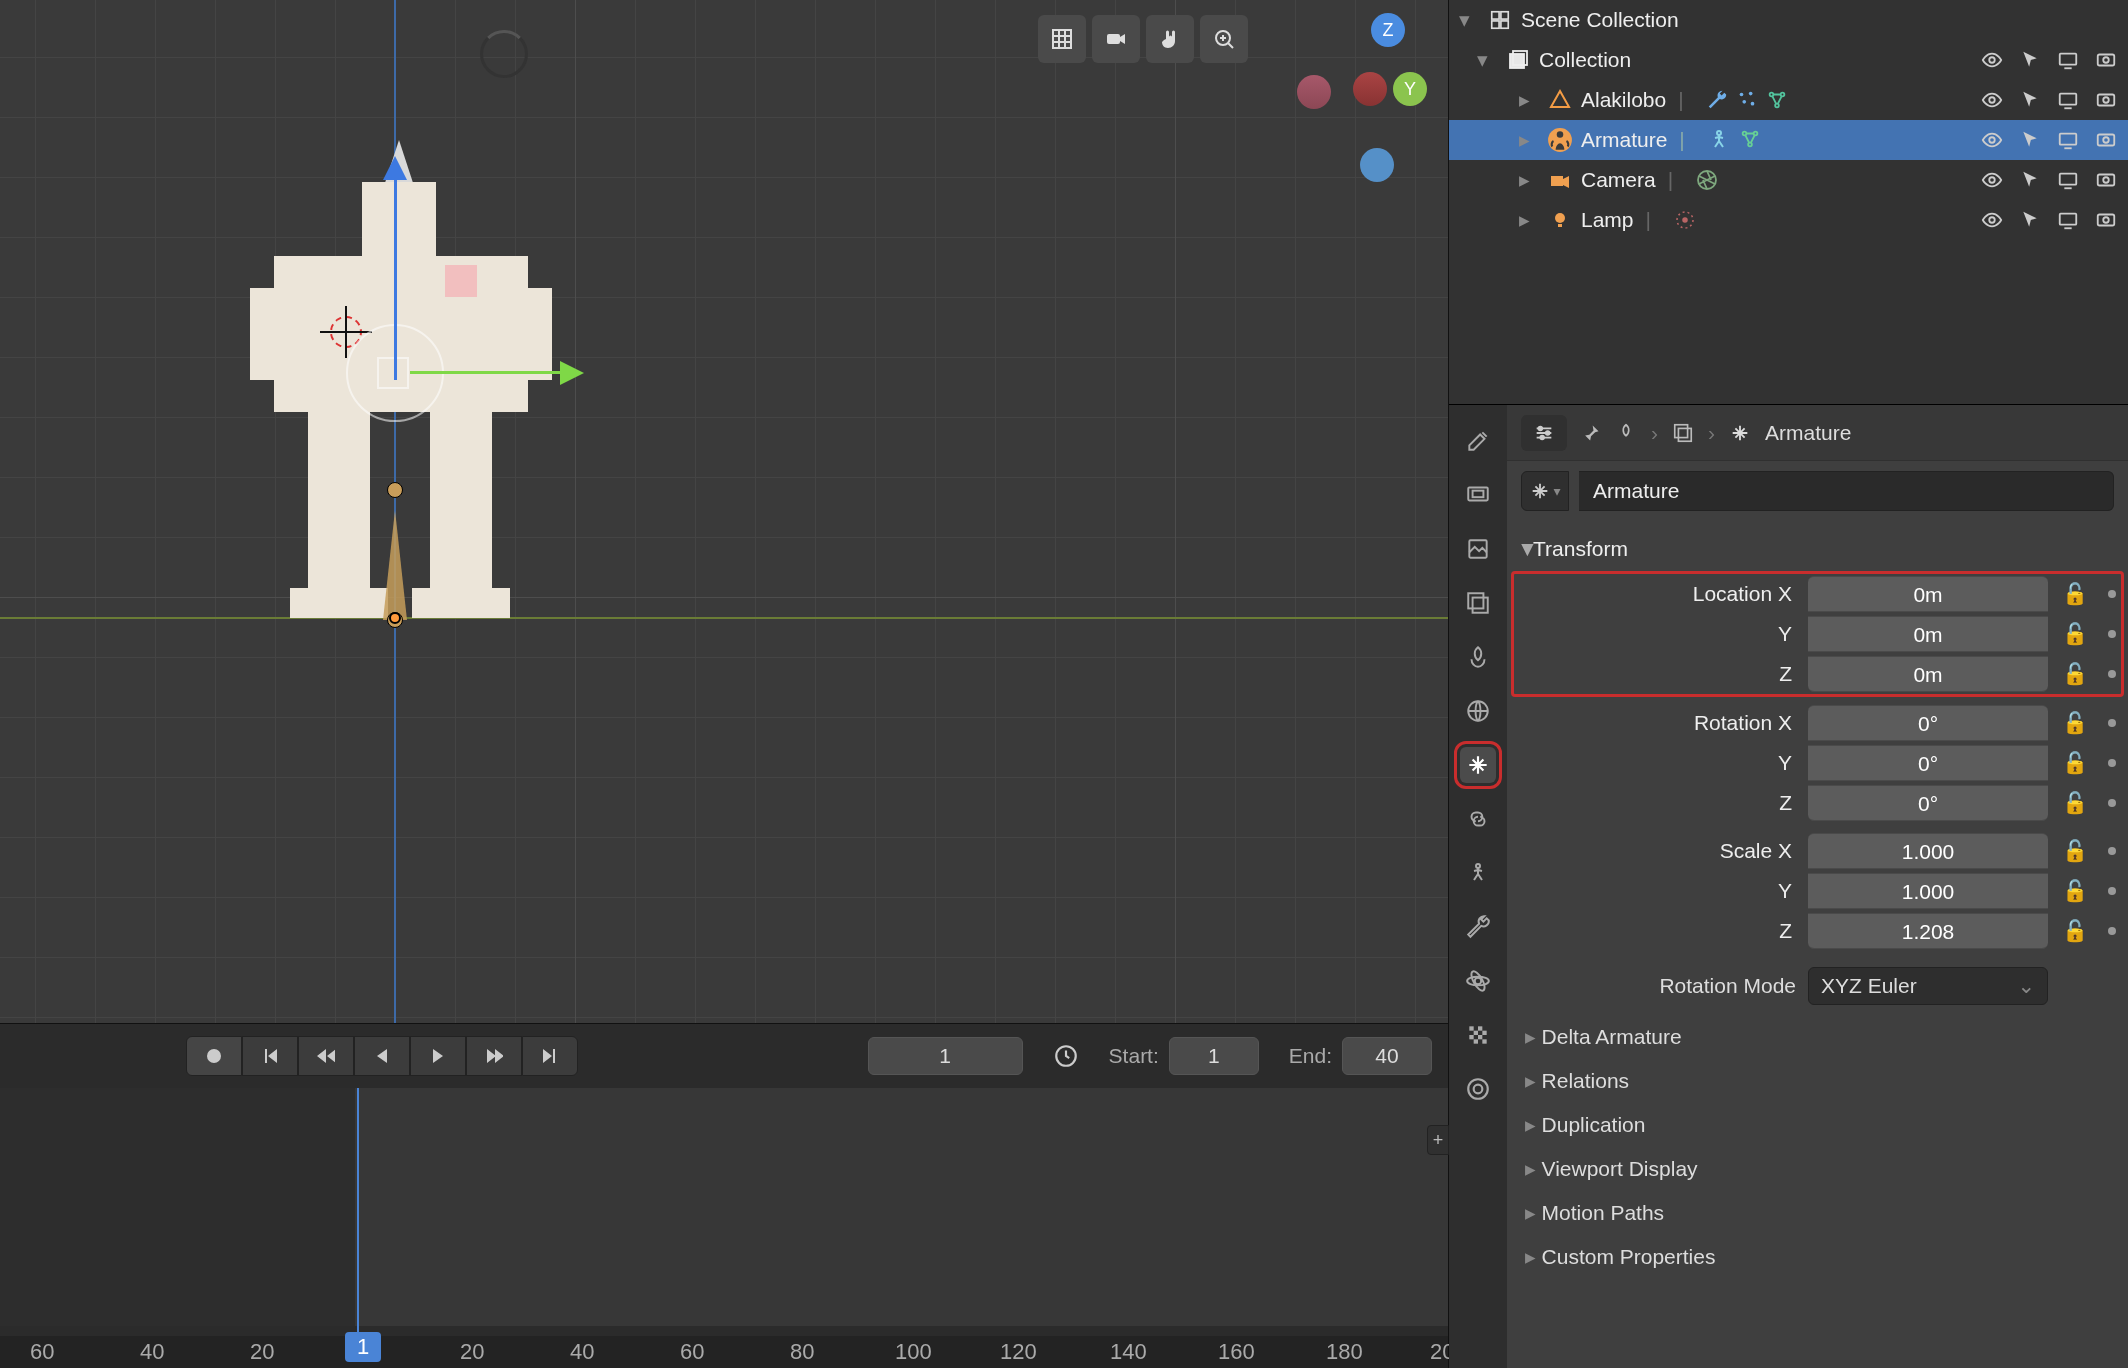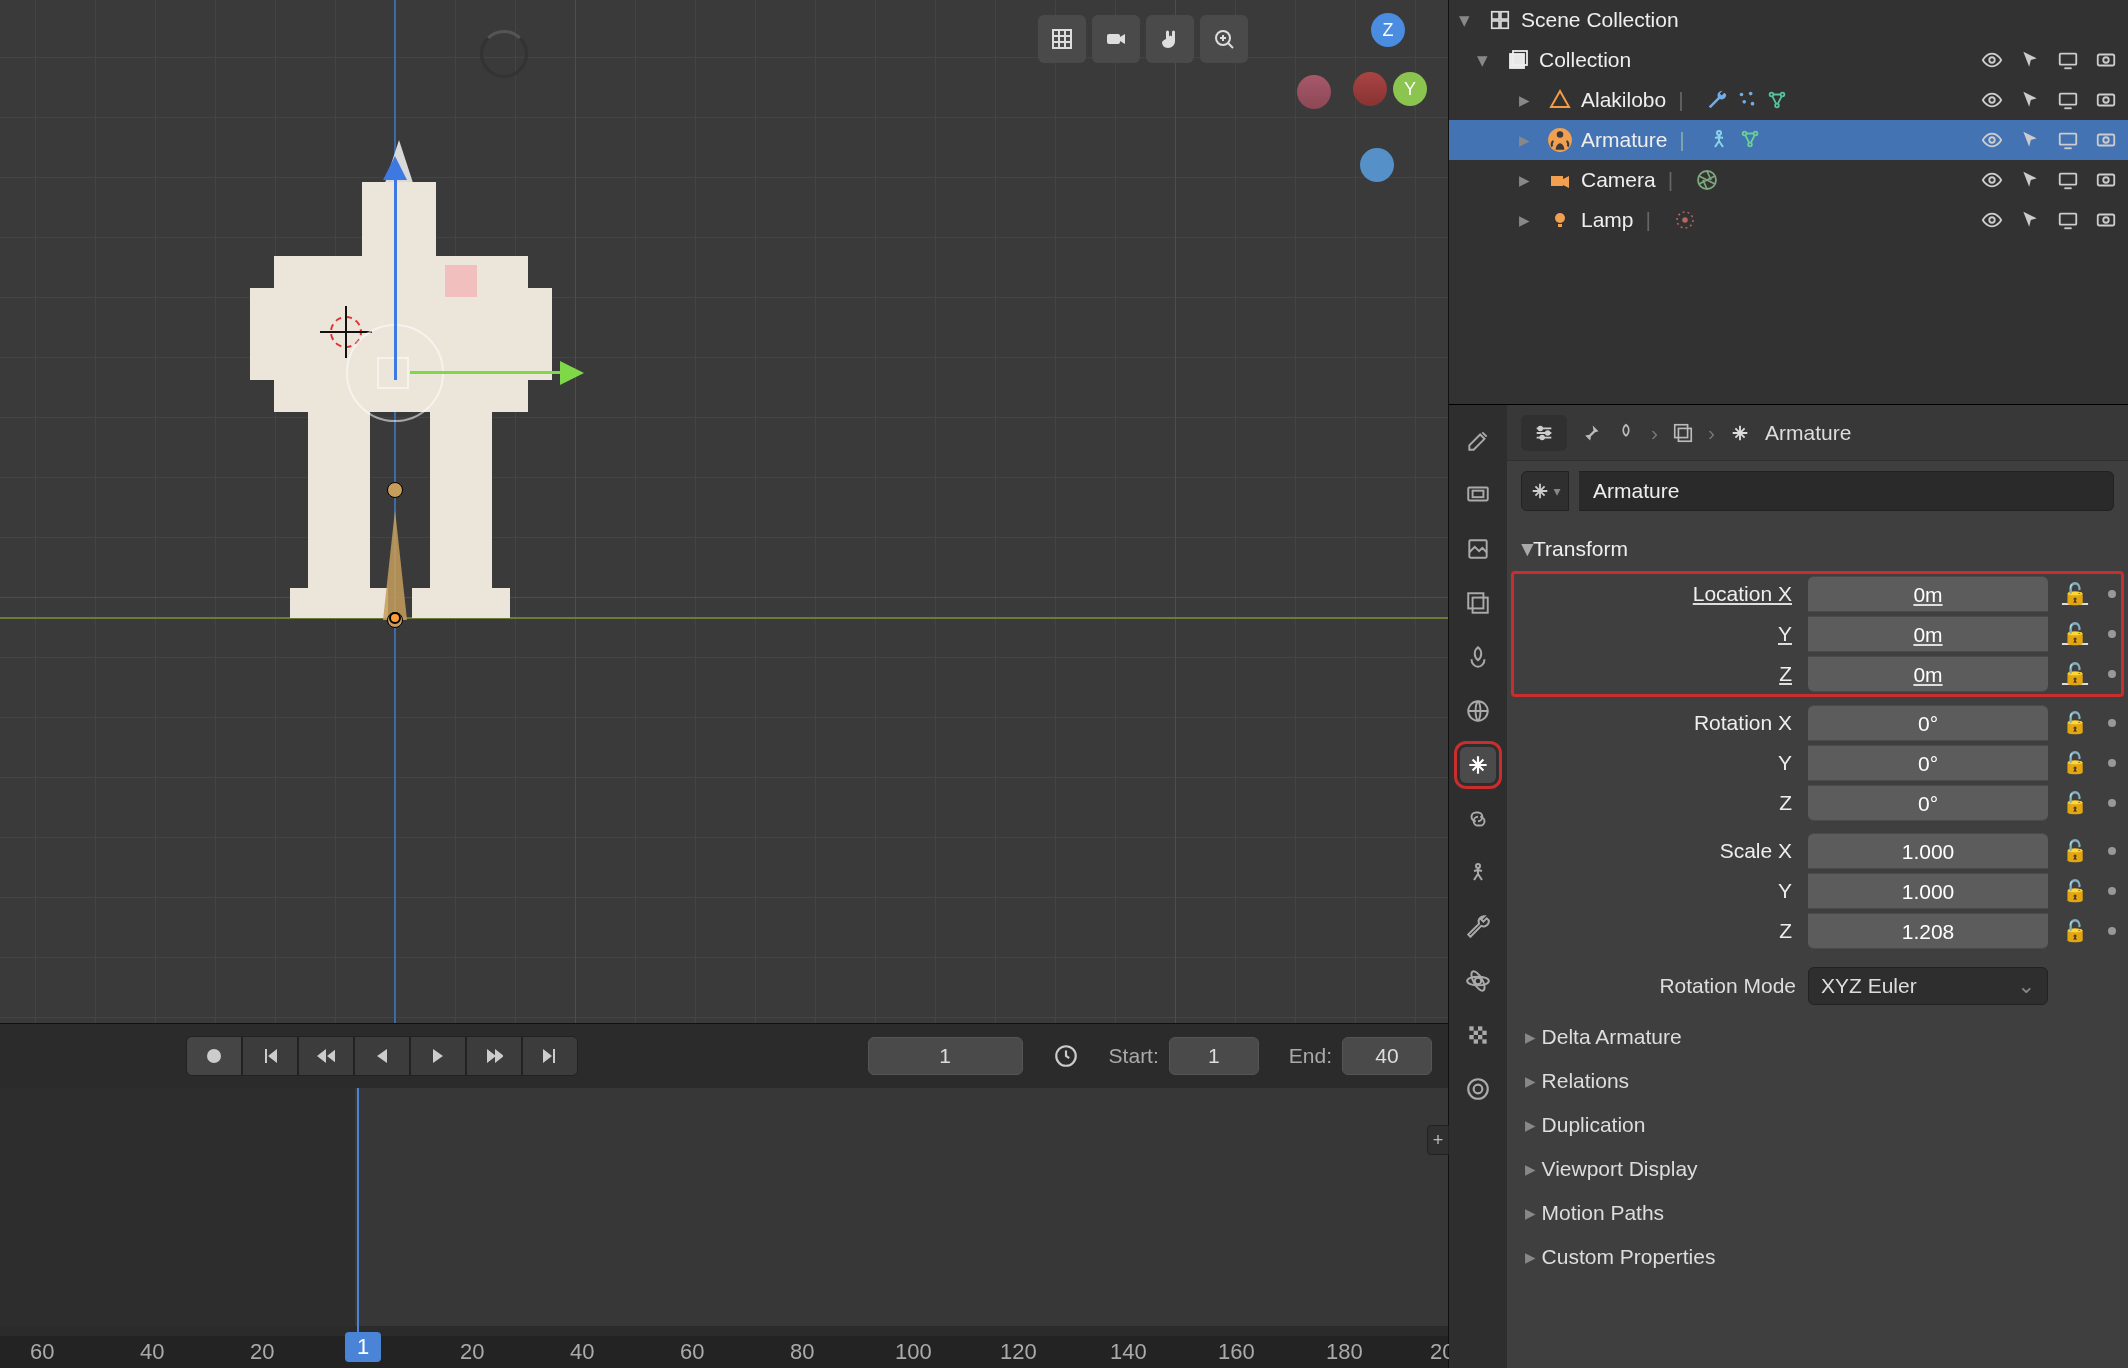--- a/index.html
+++ b/index.html
@@ -84,21 +84,21 @@
 .section-head { color: #eee; padding: 8px 4px; cursor: pointer; }
 .section-head .tri { display: inline-block; width: 16px; color: #aaa; }
 .prop-rows { margin-top: 4px; }
 .prop-row { display: grid; grid-template-columns: 1fr 240px 46px 20px; align-items: center; height: 40px; gap: 4px; }
 .prop-row .lbl { text-align: right; padding-right: 12px; color: #eee; }
 .prop-row .val { background: #5c5c5c; text-align: center; border-top: 1px solid #4a4a4a; border-bottom: 1px solid #4a4a4a; height: 36px; line-height: 36px; color: #fff; }
 .prop-row.first .val { border-radius: 6px 6px 0 0; }
 .prop-row.last .val { border-radius: 0 0 6px 6px; }
 .prop-row .lock { color: #aaa; text-align: center; }
 .prop-row .dot { width: 8px; height: 8px; background: #999; border-radius: 50%; margin: 0 auto; }
-.hl-red { outline: 3px solid #c92d2d; outline-offset: -1px; border-radius: 2px; text-decoration: underline; }
+.hl-red { outline: 3px solid #c92d2d; outline-offset: -1px; border-radius: 2px; }
 .rotmode { display: grid; grid-template-columns: 1fr 240px 46px 20px; padding: 10px 14px; align-items: center; }
 .rotmode .lbl { text-align: right; padding-right: 12px; }
 .rotmode .sel { background: #2e2e2e; border: 1px solid #222; border-radius: 6px; height: 38px; display: flex; align-items: center; justify-content: space-between; padding: 0 12px; }
 .sub-head { padding: 10px 18px; color: #ddd; cursor: pointer; }
 .sub-head .tri { color: #888; margin-right: 6px; }
 svg { display: block; }
 .mesh-icon svg { stroke: #f39c45; }
 </style>
 </head>
 <body>

